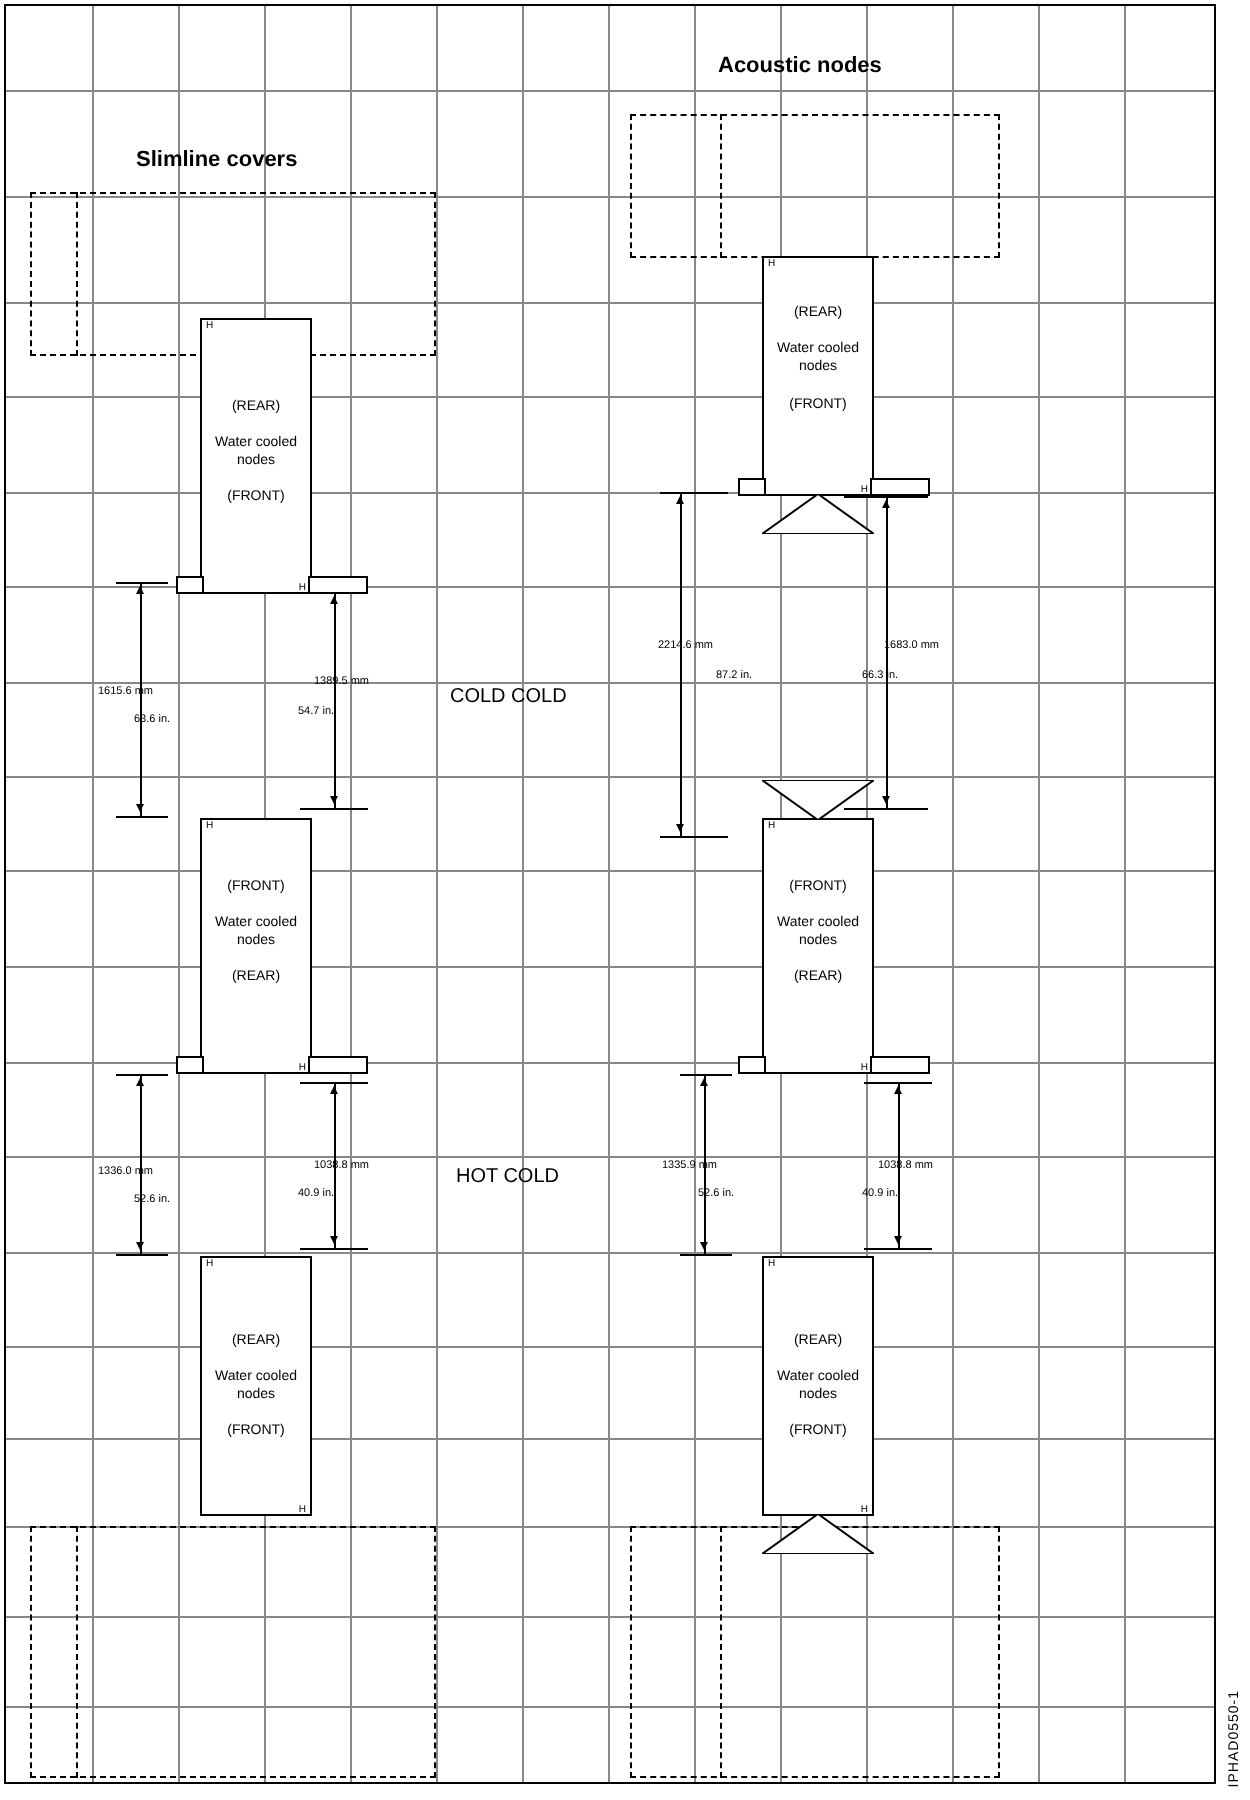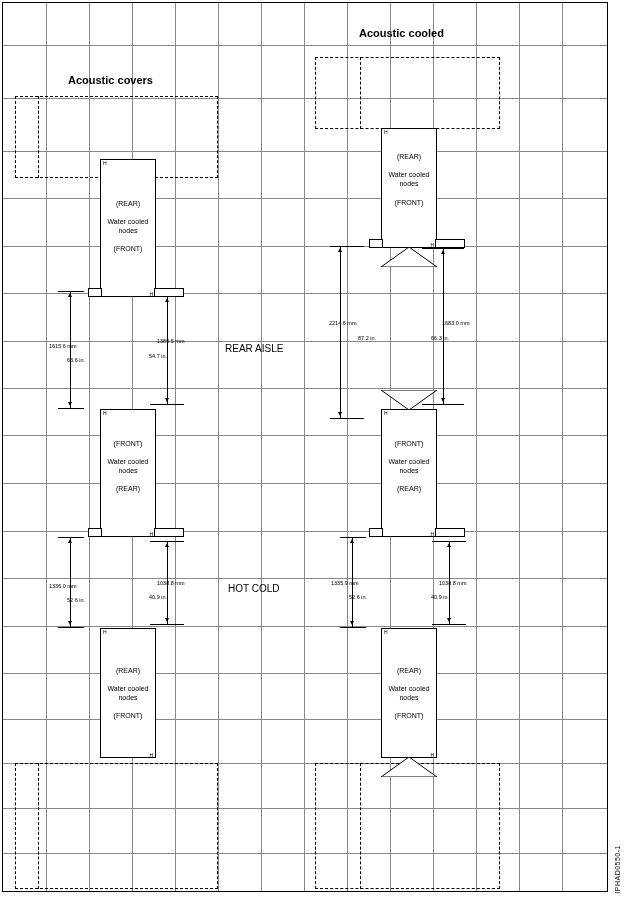--- a/index.html
+++ b/index.html
@@ -179,24 +179,24 @@
     <div class="gline-h" style="top:528px;"></div>
     <div class="gline-h" style="top:575px;"></div>
     <div class="gline-h" style="top:623px;"></div>
     <div class="gline-h" style="top:670px;"></div>
     <div class="gline-h" style="top:716px;"></div>
     <div class="gline-h" style="top:760px;"></div>
     <div class="gline-h" style="top:805px;"></div>
     <div class="gline-h" style="top:850px;"></div>
   </div>
 
-  <div class="section-title" style="left:68px; top:74px;">Acoustic covers</div>
-  <div class="section-title" style="left:359px; top:27px;">Acoustic cooled</div>
-
-  <div class="aisle-label" style="left:225px; top:343px;">REAR AISLE</div>
+  <div class="section-title" style="left:68px; top:74px;">Slimline covers</div>
+  <div class="section-title" style="left:359px; top:27px;">Acoustic nodes</div>
+
+  <div class="aisle-label" style="left:225px; top:343px;">COLD COLD</div>
   <div class="aisle-label" style="left:228px; top:583px;">HOT COLD</div>
 
   <div class="dashed-box" style="left:15px; top:96px; width:203px; height:82px;"></div>
   <div class="dashed-box" style="left:38px; top:96px; width:0px; height:82px; border-left:1.4px dashed #000; border-top:none; border-right:none; border-bottom:none;"></div>
 
   <div class="dashed-box" style="left:15px; top:763px; width:203px; height:126px;"></div>
   <div class="dashed-box" style="left:38px; top:763px; width:0px; height:126px; border-left:1.4px dashed #000; border-top:none; border-right:none; border-bottom:none;"></div>
 
   <div class="dashed-box" style="left:315px; top:57px; width:185px; height:72px;"></div>
   <div class="dashed-box" style="left:360px; top:57px; width:0px; height:72px; border-left:1.4px dashed #000; border-top:none; border-right:none; border-bottom:none;"></div>

